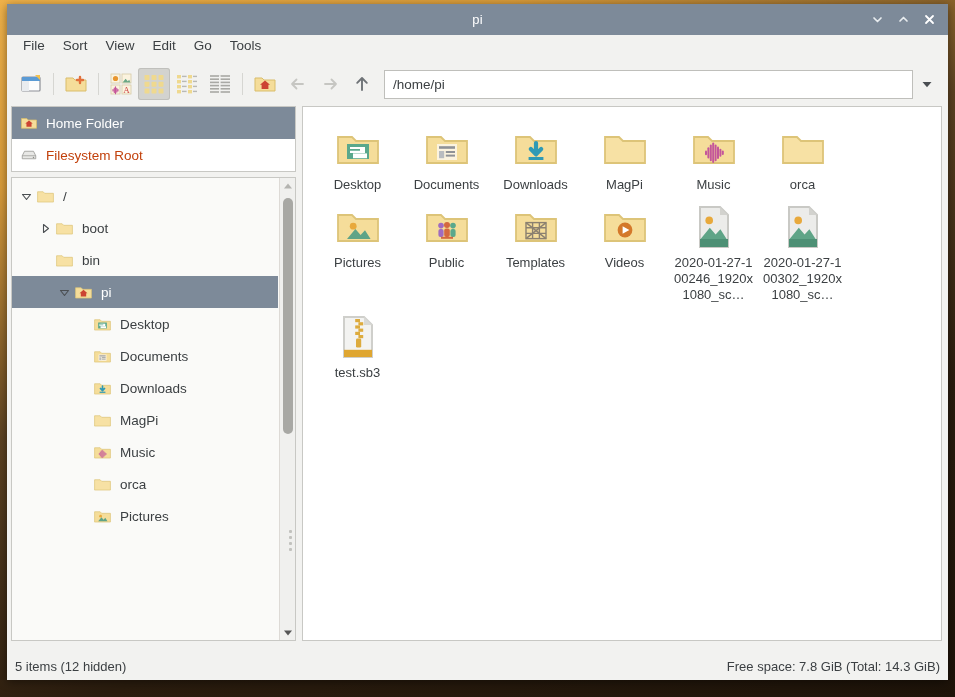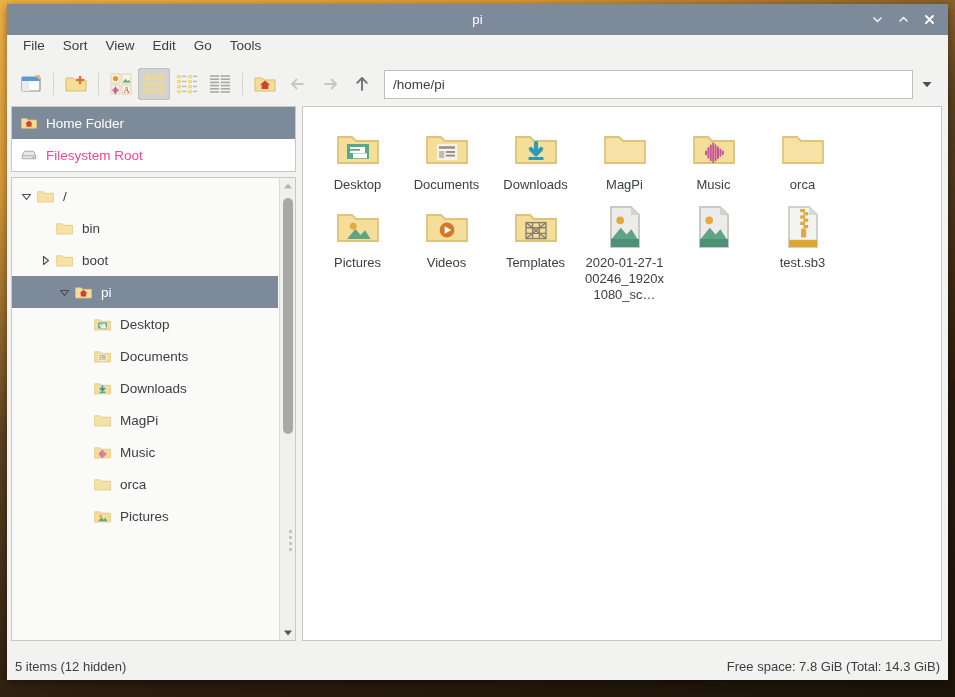--- a/index.html
+++ b/index.html
@@ -94,21 +94,21 @@
     min-height: 0;
   }
   .places {
     background: #ffffff;
     border: 1px solid #c8c8c4;
     flex: 0 0 auto;
   }
   .place {
     height: 32px; display: flex; align-items: center;
     padding-left: 8px; gap: 8px; cursor: default;
-    font-size: 13.5px; color: #ec4899;
+    font-size: 13.5px; color: #c2410c;
   }
   .place.selected { background: #7d8a99; color: #ffffff; }
   .place .eject { margin-left: auto; margin-right: 8px; }
 
   .treebox {
     flex: 1 1 auto; margin-top: 5px;
     background: #fafaf8;
     border: 1px solid #c8c8c4;
     position: relative; overflow: hidden;
     min-height: 0;
@@ -354,41 +354,41 @@
               </span>
               <span class="ticon">
                 <svg width="19" height="19" viewBox="0 0 24 24">
                   <path d="M2 6 h7 l2 2 h11 v11 H2 z" fill="#f7e1a4" stroke="#ddc478" stroke-width=".9"></path>
                 </svg>
               </span>
               <span>/</span>
             </div>
             <div class="trow">
               <span style="display:inline-block;width:25px;flex:0 0 25px"></span>
-              <span class="exp"></span>
-              <span class="ticon">
-                <svg width="19" height="19" viewBox="0 0 24 24">
-                  <path d="M2 6 h7 l2 2 h11 v11 H2 z" fill="#f7e1a4" stroke="#ddc478" stroke-width=".9"></path>
-                </svg>
-              </span>
-              <span>bin</span>
-            </div>
-            <div class="trow">
-              <span style="display:inline-block;width:25px;flex:0 0 25px"></span>
               <span class="exp">
                 <svg width="11" height="11" viewBox="0 0 11 11">
                   <path d="M3.5 1.5 L8.5 5.5 L3.5 9.5 z" fill="none" stroke="#4a4e52" stroke-width="1.1" stroke-linejoin="round"></path>
                 </svg>
               </span>
               <span class="ticon">
                 <svg width="19" height="19" viewBox="0 0 24 24">
                   <path d="M2 6 h7 l2 2 h11 v11 H2 z" fill="#f7e1a4" stroke="#ddc478" stroke-width=".9"></path>
                 </svg>
               </span>
               <span>boot</span>
+            </div>
+            <div class="trow">
+              <span style="display:inline-block;width:25px;flex:0 0 25px"></span>
+              <span class="exp"></span>
+              <span class="ticon">
+                <svg width="19" height="19" viewBox="0 0 24 24">
+                  <path d="M2 6 h7 l2 2 h11 v11 H2 z" fill="#f7e1a4" stroke="#ddc478" stroke-width=".9"></path>
+                </svg>
+              </span>
+              <span>bin</span>
             </div>
             <div class="trow selected">
               <span style="display:inline-block;width:44px;flex:0 0 44px"></span>
               <span class="exp">
                 <svg width="11" height="11" viewBox="0 0 11 11">
                   <path d="M1.5 3.5 L9.5 3.5 L5.5 8.5 z" fill="none" stroke="#4a4e52" stroke-width="1.1" stroke-linejoin="round"></path>
                 </svg>
               </span>
               <span class="ticon">
                 <svg width="19" height="19" viewBox="0 0 24 24">
@@ -593,61 +593,79 @@
                 <circle cx="9.6" cy="11.6" r="1.7" fill="#e8a93c"></circle>
                 <path d="M6.5 18 l4.2-5 l2.6 3 l2.2-2.4 l2.8 4.4 z" fill="#5fa487"></path>
               </svg>
             </span>
             <span class="flabel">Pictures</span>
           </div>
           <div class="fitem">
             <span class="fthumb">
               <svg width="48" height="48" viewBox="0 0 24 24">
                 <path d="M2 6 h7 l2 2 h11 v11 H2 z" fill="#f5dd9a" stroke="#ddc478" stroke-width=".9"></path>
-                <circle cx="12" cy="13.5" r="3.7" fill="#d4782a"></circle>
-                <path d="M10.8 11.6 L14.2 13.5 L10.8 15.4 z" fill="#ffffff"></path>
-              </svg>
-            </span>
-            <span class="flabel">Videos</span>
+                <g>
+                  <circle cx="9" cy="11.3" r="1.4" fill="#a06bc0"></circle>
+                  <rect x="7.7" y="13" width="2.6" height="4" rx="1" fill="#a06bc0"></rect>
+                  <circle cx="12" cy="11" r="1.5" fill="#d4683f"></circle>
+                  <rect x="10.6" y="12.8" width="2.8" height="4.2" rx="1" fill="#d4683f"></rect>
+                  <circle cx="15" cy="11.3" r="1.4" fill="#5aa88c"></circle>
+                  <rect x="13.7" y="13" width="2.6" height="4" rx="1" fill="#5aa88c"></rect>
+                  <path d="M9 17.4 h6" stroke="#d4683f" stroke-width="1"></path>
+                </g>
+              </svg>
+            </span>
+            <span class="flabel">Public</span>
           </div>
           <div class="fitem">
             <span class="fthumb">
               <svg width="48" height="48" viewBox="0 0 24 24">
                 <path d="M2 6 h7 l2 2 h11 v11 H2 z" fill="#f5dd9a" stroke="#ddc478" stroke-width=".9"></path>
                 <g stroke="#8b8070" stroke-width=".7" fill="none">
                   <rect x="7" y="9.8" width="10" height="8"></rect>
                   <path d="M7 12.4 h10 M7 15.2 h10 M10.3 9.8 v8 M13.7 9.8 v8"></path>
                   <path d="M7 9.8 L17 17.8 M17 9.8 L7 17.8"></path>
                 </g>
               </svg>
             </span>
             <span class="flabel">Templates</span>
           </div>
           <div class="fitem">
             <span class="fthumb">
               <svg width="48" height="48" viewBox="0 0 24 24">
+                <path d="M2 6 h7 l2 2 h11 v11 H2 z" fill="#f5dd9a" stroke="#ddc478" stroke-width=".9"></path>
+                <circle cx="12" cy="13.5" r="3.7" fill="#d4782a"></circle>
+                <path d="M10.8 11.6 L14.2 13.5 L10.8 15.4 z" fill="#ffffff"></path>
+              </svg>
+            </span>
+            <span class="flabel">Videos</span>
+          </div>
+          <div class="fitem">
+            <span class="fthumb">
+              <svg width="48" height="48" viewBox="0 0 24 24">
                 <path d="M5 2 h10 l4 4 v16 H5 z" fill="#ececea" stroke="#c9c9c5" stroke-width="1"></path>
                 <path d="M15 2 l4 4 h-4 z" fill="#d2d2ce"></path>
                 <circle cx="9.6" cy="8.7" r="1.9" fill="#e8a93c"></circle>
                 <path d="M5.3 18 l4.6-5.6 l2.9 3.4 l2.4-2.7 l3.1 4.9 z" fill="#5fa487"></path>
                 <rect x="5" y="18" width="14" height="4" fill="#4d9075"></rect>
               </svg>
             </span>
             <span class="flabel">2020-01-27-100246_1920x1080_sc…</span>
           </div>
           <div class="fitem">
             <span class="fthumb">
               <svg width="48" height="48" viewBox="0 0 24 24">
                 <path d="M5 2 h10 l4 4 v16 H5 z" fill="#ececea" stroke="#c9c9c5" stroke-width="1"></path>
                 <path d="M15 2 l4 4 h-4 z" fill="#d2d2ce"></path>
                 <circle cx="9.6" cy="8.7" r="1.9" fill="#e8a93c"></circle>
                 <path d="M5.3 18 l4.6-5.6 l2.9 3.4 l2.4-2.7 l3.1 4.9 z" fill="#5fa487"></path>
                 <rect x="5" y="18" width="14" height="4" fill="#4d9075"></rect>
               </svg>
             </span>
+            <span class="flabel">2020-01-27-100302_1920x1080_sc…</span>
           </div>
           <div class="fitem">
             <span class="fthumb">
               <svg width="48" height="48" viewBox="0 0 24 24">
                 <path d="M5 2 h10 l4 4 v16 H5 z" fill="#f3f3f1" stroke="#cfcfcb" stroke-width="1"></path>
                 <path d="M15 2 l4 4 h-4 z" fill="#d9d9d5"></path>
                 <g fill="#ddab3d">
                   <rect x="10.6" y="3" width="2.4" height="1.6"></rect>
                   <rect x="12.2" y="4.6" width="2.4" height="1.6"></rect>
                   <rect x="10.6" y="6.2" width="2.4" height="1.6"></rect>

